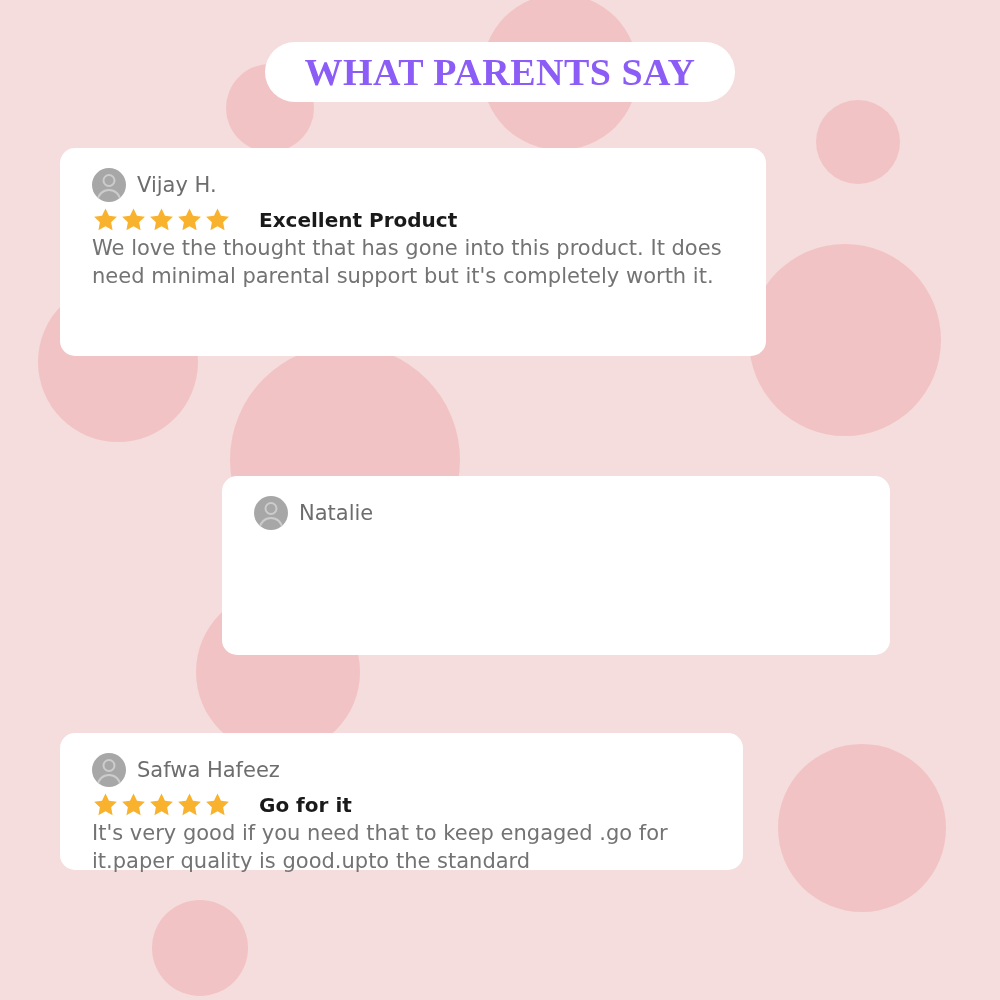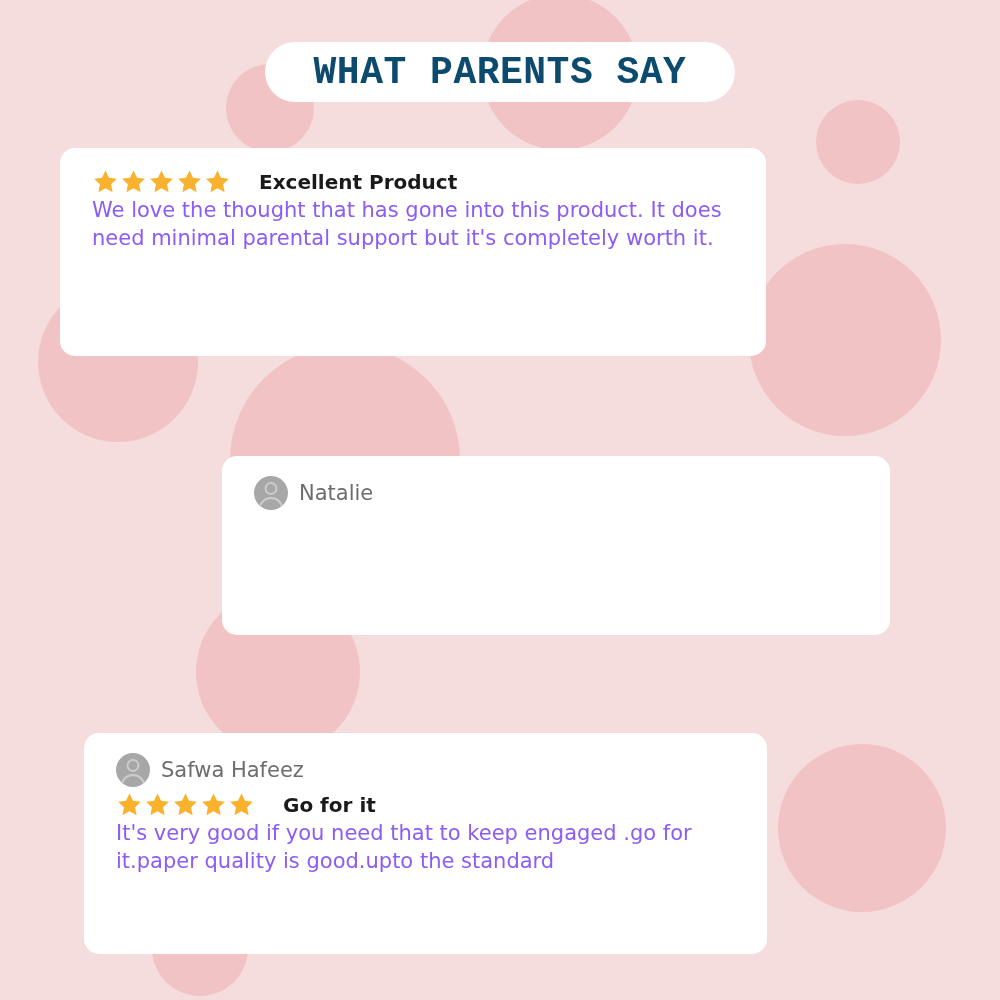--- a/index.html
+++ b/index.html
@@ -25,22 +25,22 @@
     position: absolute;
     left: 265px; top: 42px;
     width: 470px; height: 60px;
     background: #ffffff;
     border-radius: 40px;
     display: flex;
     align-items: center;
     justify-content: center;
   }
   #title-text {
-    color: #0c4a6e;
-    font-family: Liberation Mono, monospace;
+    color: #8b5cf6;
+    font-family: Liberation Serif, serif;
     font-weight: bold;
     font-size: 38px;
     letter-spacing: 0.5px;
     white-space: nowrap;
   }
   .review-card {
     position: absolute;
     background: #ffffff;
     border-radius: 15px;
     box-sizing: border-box;
@@ -107,27 +107,27 @@
   .headline {
     font-size: 20px;
     font-weight: bold;
     color: #1a1a1a;
     font-family: "DejaVu Sans", sans-serif;
     white-space: nowrap;
   }
   .body-text {
     font-size: 21px;
     line-height: 1.32;
-    color: #8b5cf6;
+    color: #737373;
     font-family: "DejaVu Sans", sans-serif;
   }
   
   #card-1 { left: 60px;  top: 148px; width: 706px; height: 208px; }
-  #card-2 { left: 222px; top: 456px; width: 668px; height: 179px; text-align: right; }
-  #card-3 { left: 60px;  top: 733px; width: 683px; height: 221px; margin-left: 24px; }
+  #card-2 { left: 222px; top: 476px; width: 668px; height: 179px; text-align: right; }
+  #card-3 { left: 60px;  top: 733px; width: 683px; height: 137px; }
 </style>
 </head>
 <body>
 
 <div id="stage">
 
   <div id="bg-layer">
       <div class="bg-circle" style="left: 226px; top: 64px; width: 88px; height: 88px; background: rgb(242, 195, 197);"></div>
       <div class="bg-circle" style="left: 482px; top: -6px; width: 156px; height: 156px; background: rgb(242, 195, 197);"></div>
       <div class="bg-circle" style="left: 816px; top: 100px; width: 84px; height: 84px; background: rgb(242, 195, 197);"></div>
@@ -138,20 +138,27 @@
       <div class="bg-circle" style="left: 778px; top: 744px; width: 168px; height: 168px; background: rgb(242, 195, 197);"></div>
       <div class="bg-circle" style="left: 152px; top: 900px; width: 96px; height: 96px; background: rgb(242, 195, 197);"></div>
     </div>
 
   <div id="title-pill">
     <span id="title-text">WHAT PARENTS SAY</span>
   </div>
 
   <div class="review-card" id="card-1">
     <div class="card-inner">
+      <div class="reviewer-row">
+        <div class="avatar">
+          <div class="av-head"></div>
+            <div class="av-body"></div>
+        </div>
+        <span class="reviewer-name">Vijay H.</span>
+      </div>
       <div class="rating-row">
         <div class="stars">
             <svg class="star" viewBox="0 0 24 24">
               <path d="M12 2.2 L15.1 8.7 L22.1 9.6 L17 14.5 L18.3 21.5 L12 18.1 L5.7 21.5 L7 14.5 L1.9 9.6 L8.9 8.7 Z" fill="#f9b22d"></path>
             </svg>
             <svg class="star" viewBox="0 0 24 24">
               <path d="M12 2.2 L15.1 8.7 L22.1 9.6 L17 14.5 L18.3 21.5 L12 18.1 L5.7 21.5 L7 14.5 L1.9 9.6 L8.9 8.7 Z" fill="#f9b22d"></path>
             </svg>
             <svg class="star" viewBox="0 0 24 24">
               <path d="M12 2.2 L15.1 8.7 L22.1 9.6 L17 14.5 L18.3 21.5 L12 18.1 L5.7 21.5 L7 14.5 L1.9 9.6 L8.9 8.7 Z" fill="#f9b22d"></path>

